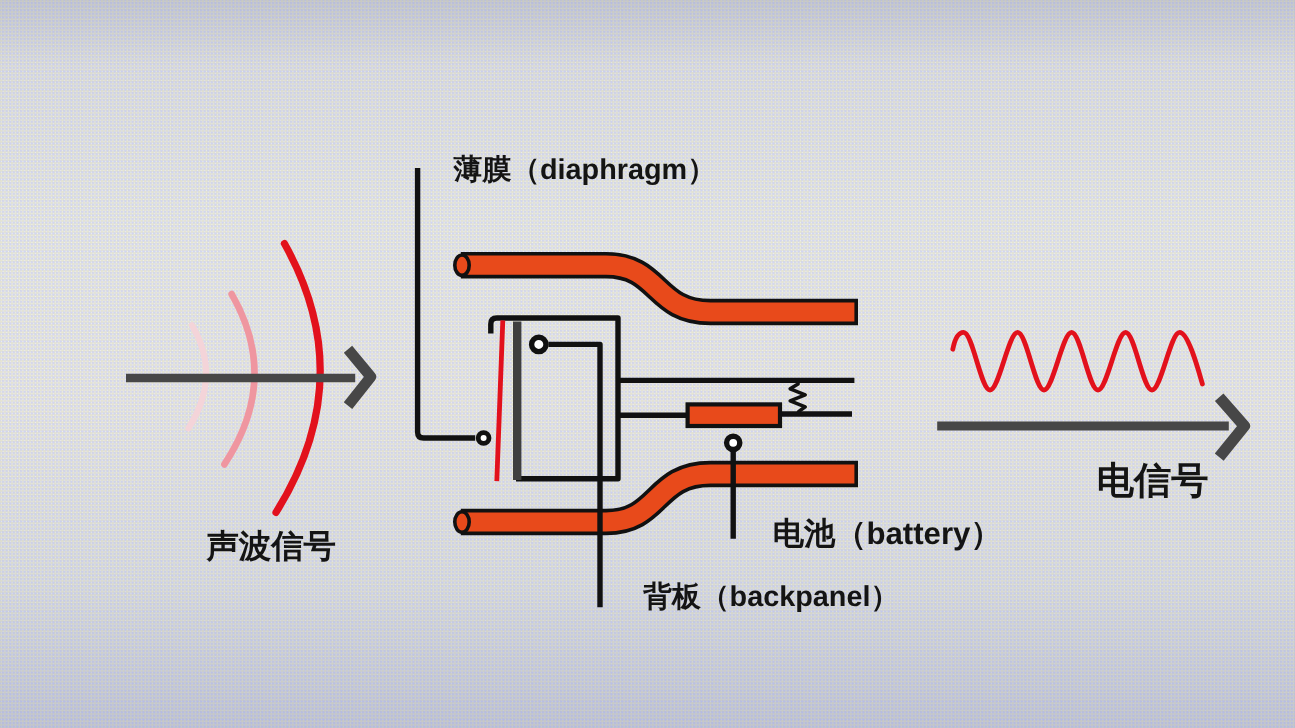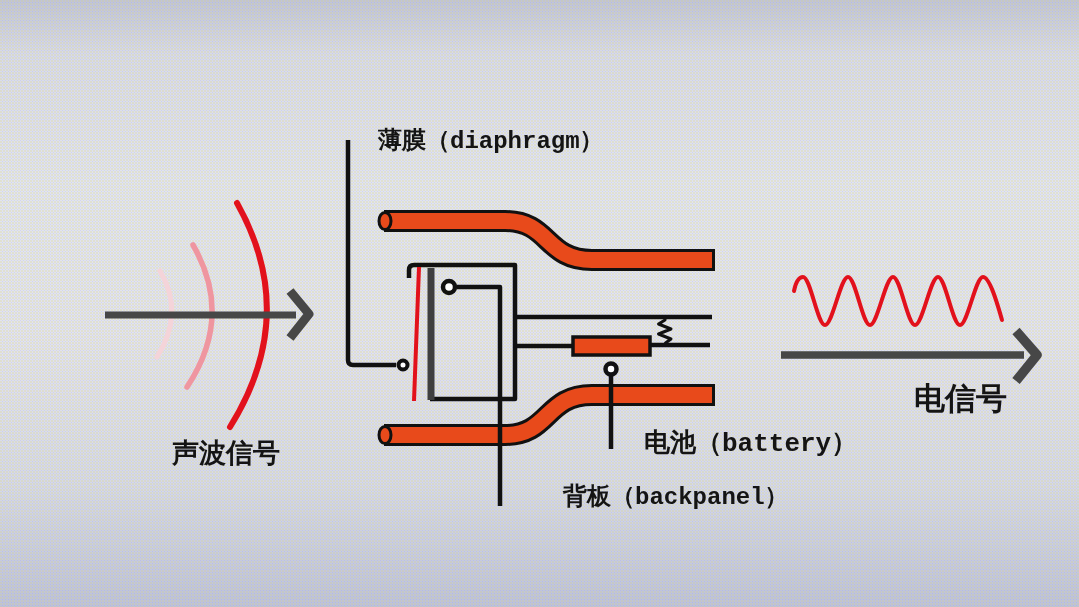--- a/index.html
+++ b/index.html
@@ -1,36 +1,36 @@
 <!DOCTYPE html>
 <html style="--housing_orange: #e84a1b; --signal_red: #e2111c; --wave_pink_mid: #ef96a0; --wave_pink_faint: #f4d4d9; --arrow_gray: #474747; --wire_black: #111111; --backplate_gray: #3f3f3f; --background_light: #eef0f2; --background_edge: #c4c9dd;"><head>
 <meta charset="utf-8">
 <style>
   html,body{margin:0;padding:0;background:#b9bfcc;}
   .stage{
     position:relative;
     width:1079px;height:607px;
     overflow:hidden;
-    font-family:Liberation Mono, monospace;
+    font-family:Liberation Sans, sans-serif;
     background:
       radial-gradient(circle at 1px 1px, rgba(205,200,130,.28) .9px, transparent 1.3px) 0 0/3px 3px,
       radial-gradient(circle at 1px 1px, rgba(150,158,225,.30) .9px, transparent 1.3px) 1.5px 1.5px/3px 3px,
       linear-gradient(180deg,#c6cada 0%,#e3e5ec 9%,#eef0f2 30%,#efeff1 55%,#e0e3ea 80%,#c2c7dd 100%);
   }
   svg.diagram{position:absolute;left:0;top:0;}
   .lbl{
     position:absolute;
     color:#141414;
     white-space:nowrap;
     line-height:1.1;
   }
   .lbl-diaphragm{left:378px;top:129px;font-size:24px;font-weight:600;}
   .lbl-sound{left:142px;top:441px;font-size:27px;font-weight:700;margin-left:30px;}
   .lbl-battery{left:644px;top:430px;font-size:26px;font-weight:600;}
-  .lbl-backpanel{left:563px;top:485px;font-size:24px;font-weight:600;text-align:center;}
+  .lbl-backpanel{left:536px;top:485px;font-size:24px;font-weight:600;text-align:center;}
   .lbl-electric{left:870px;top:384px;font-size:31px;font-weight:700;margin-left:44px;}
 
   .wire{stroke:var(--wire_black,#111);stroke-width:4.5;fill:none;stroke-linejoin:round;}
   .thinwire{stroke:var(--wire_black,#111);stroke-width:3;fill:none;stroke-linejoin:round;}
   .term{fill:#fff;stroke:var(--wire_black,#111);}
   .gray-arrow{stroke:var(--arrow_gray,#474747);fill:none;}
   .red-stroke{stroke:var(--signal_red,#e2111c);fill:none;}
   .tube-outline{stroke:var(--wire_black,#111);fill:none;}
   .tube-fill{stroke:var(--housing_orange,#e84a1b);fill:none;}
   .battery-rect{fill:var(--housing_orange,#e84a1b);stroke:var(--wire_black,#111);stroke-width:3.5;}

